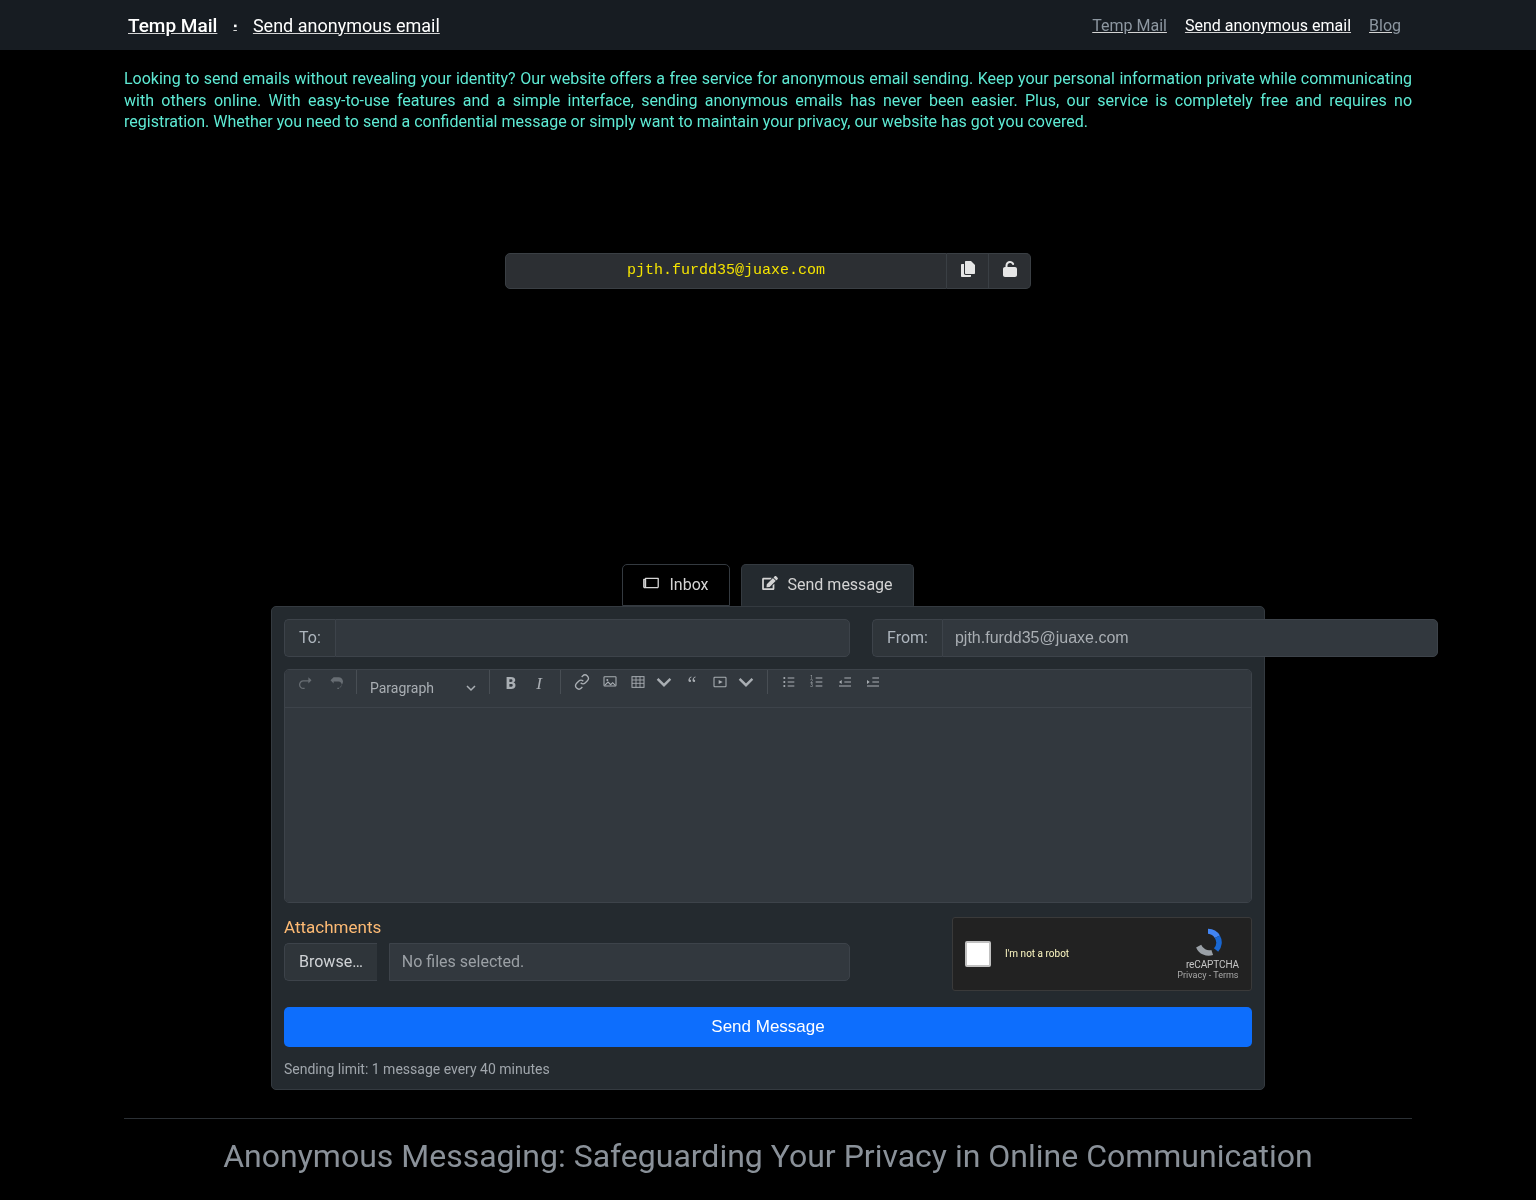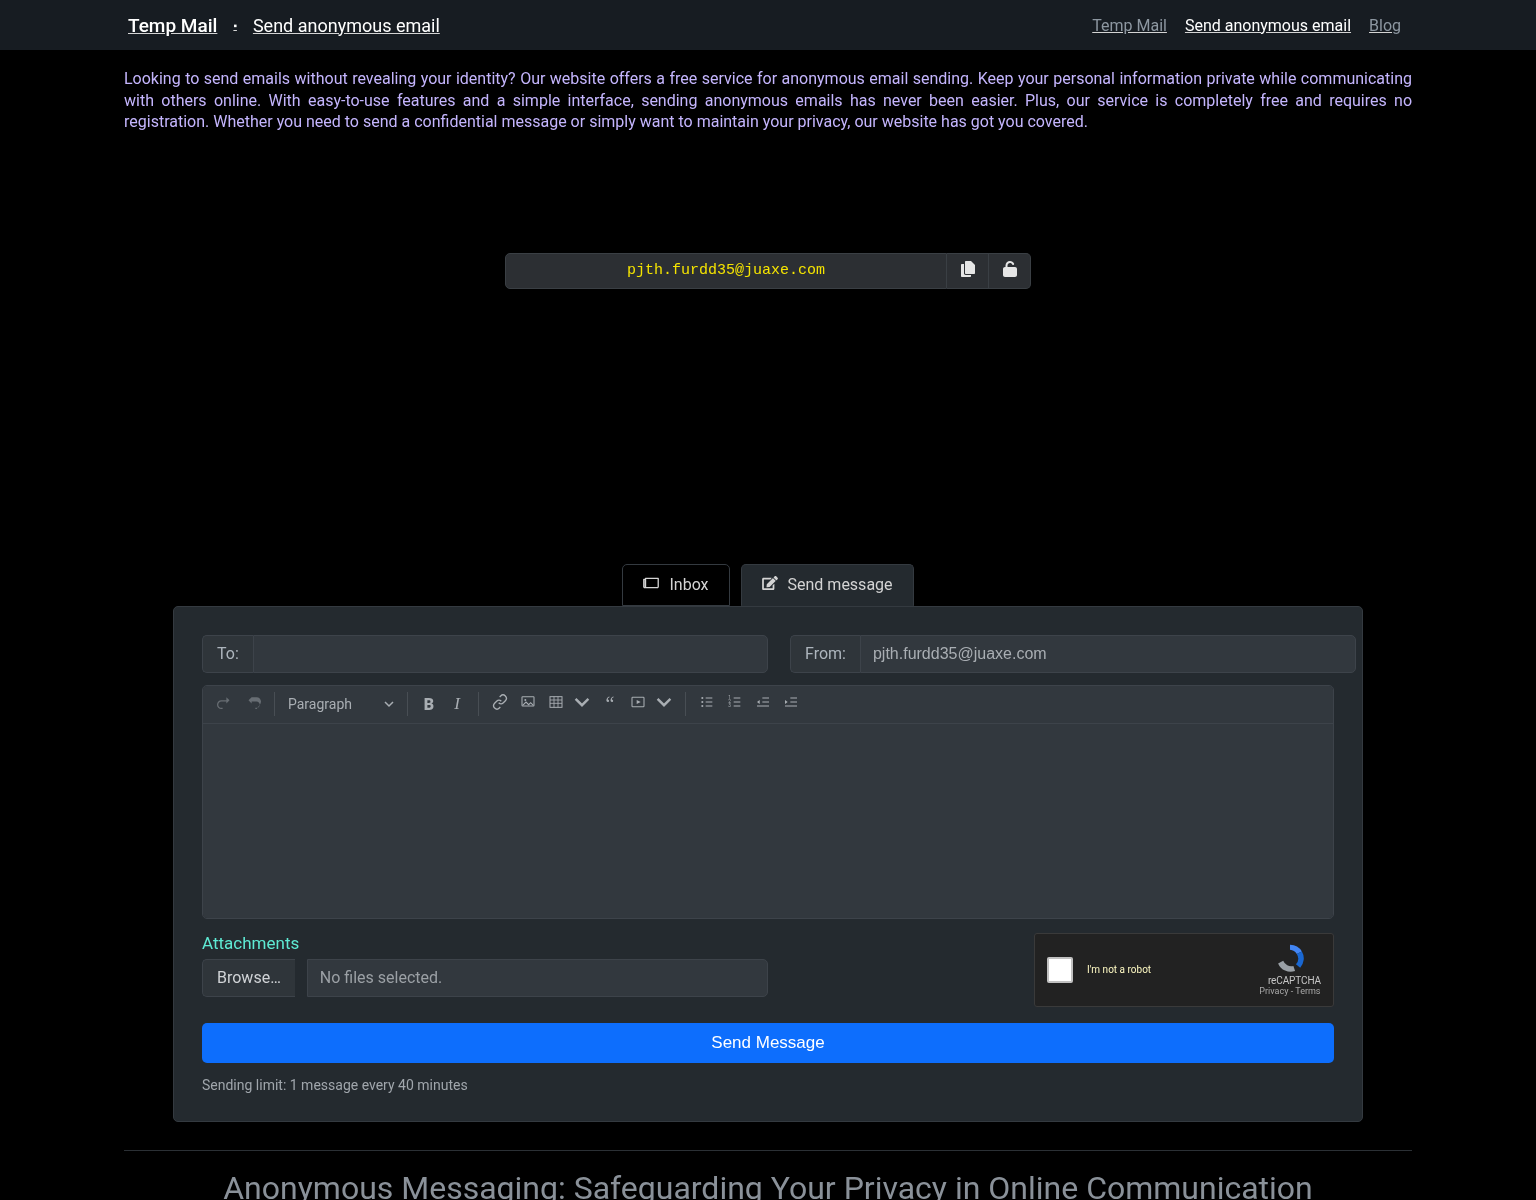--- a/index.html
+++ b/index.html
@@ -25,21 +25,21 @@
 .brand { color: #fff; font-size: 19px; font-weight: 500;}
 .dot { color: #fff; font-size: 10px; }
 .topbar-title { color: #fff; font-size: 18px; font-weight: 400;}
 .topbar-right { display: flex; gap: 18px; align-items: center; }
 .nav-link { color: #8d97a1; font-size: 16px; text-decoration: none; cursor: pointer; }
 .nav-link.active { color: #fff; }
 
 .container { width: 1288px; margin: 0 auto; }
 
 .intro {
-  color: #c4b5fd;
+  color: #5eead4;
   font-size: 16px;
   line-height: 1.35;
   text-align: justify;
   padding: 18px 0 0 0;
 }
 .email-box-wrap {
   display: flex;
   justify-content: center;
   margin-top: 120px;
   margin-bottom: 275px;
@@ -86,22 +86,22 @@
   cursor: pointer;
   font-size: 16px;
 }
 .tab.active { background: #242a2f; border-bottom-color: #242a2f; }
 .tab svg { width: 16px; height: 14px; fill: #d4d4d4; }
 
 .panel {
   background: #242a2f;
   border: 1px solid #343a40;
   border-radius: 5px;
-  padding: 28px;
-  width: 1190px;
+  padding: 12px;
+  width: 994px;
   margin: 0 auto;
 }
 .row { display: flex; gap: 22px; margin-bottom: 12px; }
 .field-group { display: flex; flex: 1; }
 .field-group.half { flex: 0 0 566px; }
 .addon {
   background: #2f353a;
   border: 1px solid #3d434a;
   border-right: none;
   border-radius: 5px 0 0 5px;
@@ -119,21 +119,21 @@
   border-radius: 0 5px 5px 0;
   padding: 0 12px;
   color: #a9aeb3;
   font-size: 16px;
 }
 
 .editor { border: 1px solid #3d434a; border-radius: 5px; margin-bottom: 14px; overflow: hidden;}
 .toolbar {
   background: #32383e;
   height: 38px;
-  display: flex; align-items: center;
+  display: flex; 
   padding: 0 8px;
   gap: 0;
   border-bottom: 1px solid #3d434a;
 }
 .tb-sep { width: 1px; height: 24px; background: #484e54; margin: 0 7px; }
 .tb-btn {
   width: 28px; height: 28px;
   display: flex; align-items: center; justify-content: center;
   cursor: pointer;
   color: #a9aeb3;
@@ -147,21 +147,21 @@
   display:flex; align-items:center; justify-content: space-between;
   cursor: pointer;
 }
 .tb-caret { margin-left: -2px; }
 .editor-body {
   height: 194px;
   background: #32383e;
 }
 .bottom-row { display: flex; justify-content: space-between; align-items: flex-start; margin-bottom: 16px;}
 .attach { width: 566px; }
-.attach-label { color: #5eead4; margin-bottom: 6px; font-size: 17px;}
+.attach-label { color: #fdba74; margin-bottom: 6px; font-size: 17px;}
 .file-picker { display: flex; height: 38px; }
 .file-browse {
   background: #2f353a;
   border: 1px solid #3d434a;
   border-right: none;
   border-radius: 5px 0 0 5px;
   padding: 0 14px;
   display: flex; align-items:center;
   color: #d0d3d6;
   font-size: 16px;

